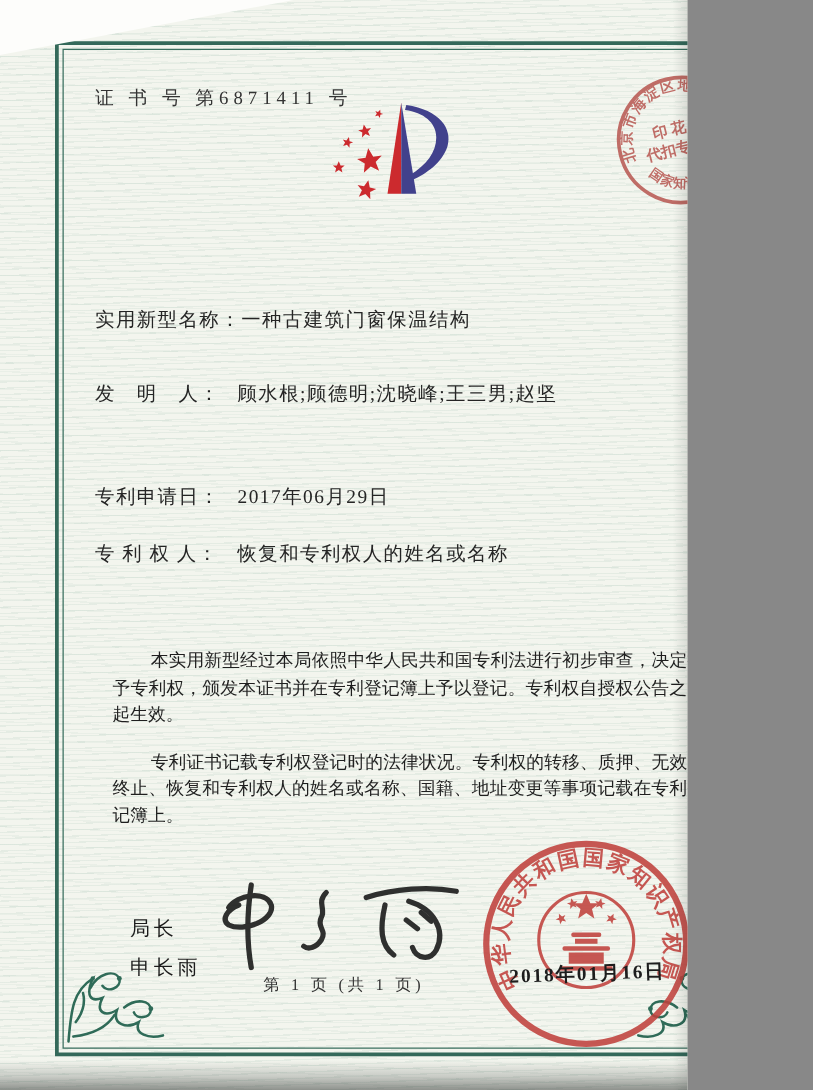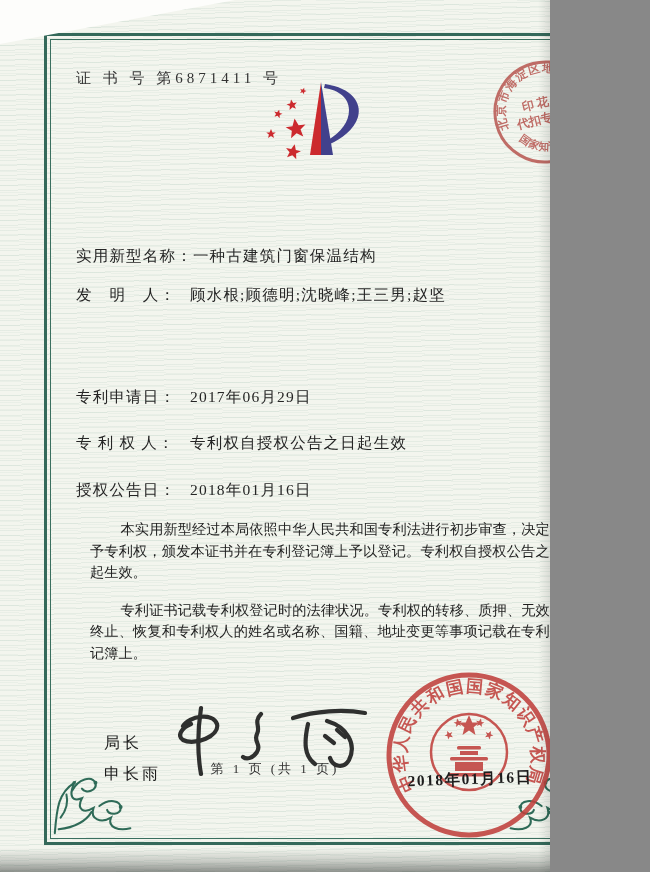--- a/index.html
+++ b/index.html
@@ -33,21 +33,21 @@
   .flabel{display:inline-block;min-width:114px;}
   .paras{position:absolute;left:74px;top:503px;width:506px;font-size:14.2px;
     line-height:21.6px;color:#1f1f1f;text-align:justify;}
   .paras p{margin:16px;text-indent:2.15em;}
   .sig-label{position:absolute;left:88px;font-size:16px;letter-spacing:3px;color:#1b1b1b;
     font-family:"Liberation Sans", sans-serif;font-weight:500;margin-left:16px;}
   .sig-svg{position:absolute;left:165px;top:694px;width:215px;height:95px;}
   .seal{position:absolute;left:378px;top:664px;width:182px;height:182px;opacity:.88;}
   .seal-date{position:absolute;left:382px;top:769px;width:176px;text-align:center;
     font-size:15.5px;font-weight:700;letter-spacing:1.5px;color:#1d1d1d;transform:rotate(-2deg);}
-  .footer{position:absolute;left:0;right:0;top:760px;text-align:center;
+  .footer{position:absolute;left:0;right:0;top:779px;text-align:center;
     font-size:13px;letter-spacing:3px;color:#333;}
   svg text{font-family:"Liberation Serif", serif;}
 </style>
 </head>
 <body>
 
 <div class="canvas">
 
   <div class="frame"></div>
 
@@ -114,31 +114,28 @@
       <use href="#lstar" transform="translate(34,50) scale(1.05) rotate(-8)"></use>
       <use href="#lstar" transform="translate(9,55) scale(0.5)"></use>
       <use href="#lstar" transform="translate(31,73) scale(0.8) rotate(12)"></use>
     </g>
   </svg>
 
 
   <div class="field" style="top:246px">
     <span class="flabel">实用新型名称：</span><span class="fvalue">一种古建筑门窗保温结构</span>
   </div>
-  <div class="field" style="top:285px">
+  <div class="field" style="top:305px">
     <span class="flabel">发　明　人：</span><span class="fvalue">顾水根;顾德明;沈晓峰;王三男;赵坚</span>
   </div>
   <div class="field" style="top:387px">
     <span class="flabel">专利申请日：</span><span class="fvalue">2017年06月29日</span>
   </div>
   <div class="field" style="top:433px">
-    <span class="flabel">专 利 权 人：</span><span class="fvalue">专利权自授权公告之日起生效</span>
-  </div>
-  <div class="field" style="top:480px">
-    <span class="flabel">授权公告日：</span><span class="fvalue">2018年01月16日</span>
+    <span class="flabel">专 利 权 人：</span><span class="fvalue">恢复和专利权人的姓名或名称</span>
   </div>
 
   <div class="paras">
     <p>本实用新型经过本局依照中华人民共和国专利法进行初步审查，决定授予专利权，颁发本证书并在专利登记簿上予以登记。专利权自授权公告之日起生效。</p>
     <p>专利证书记载专利权登记时的法律状况。专利权的转移、质押、无效、终止、恢复和专利权人的姓名或名称、国籍、地址变更等事项记载在专利登记簿上。</p>
   </div>
 
   <div class="sig-label" style="top:733px">局长</div>
   <div class="sig-label" style="top:764px">申长雨</div>
 

